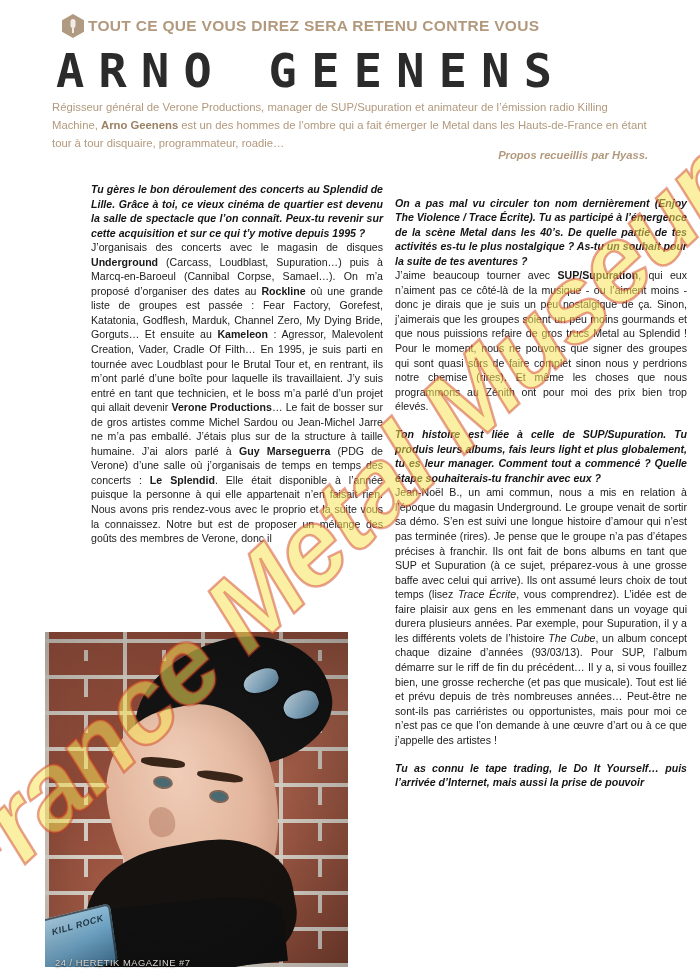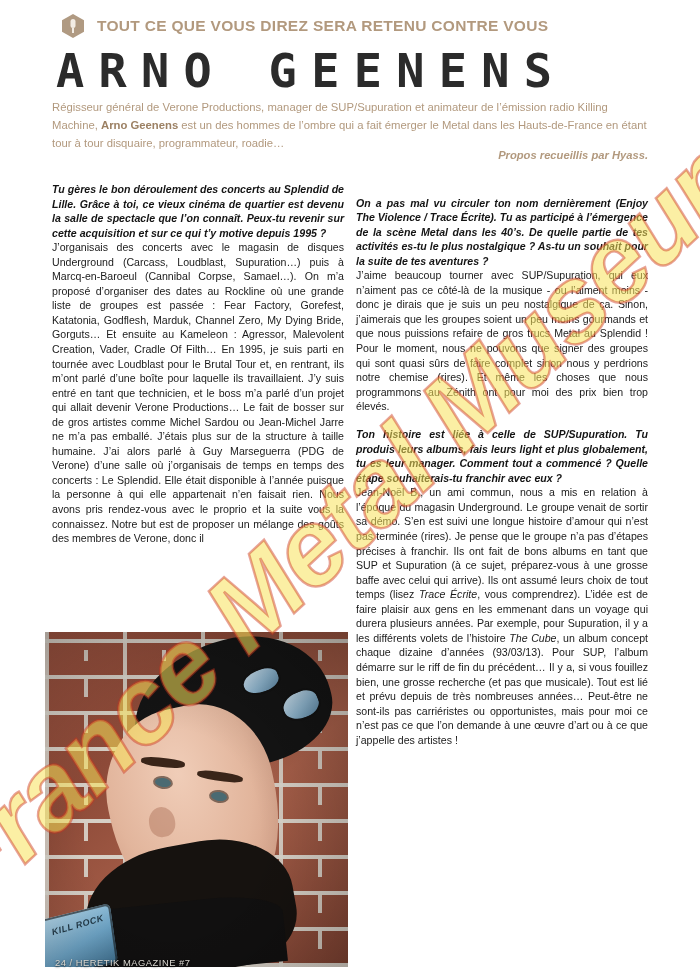--- a/index.html
+++ b/index.html
@@ -14,21 +14,21 @@
   #page {
     position: relative;
     width: 700px; height: 980px;
     overflow: hidden;
   }
 
   
   .kicker {
     position: absolute;
     left: 62px; top: 14px;
-    display: flex; align-items: center; gap: 13px;
+    display: flex; align-items: center; gap: 4px;
   }
   .hex-badge {
     width: 22px; height: 24px;
     position: relative;
     flex: 0 0 auto;
   }
   .hex-badge .hexshape {
     width: 22px; height: 24px;
     background: #b09a82;
     clip-path: polygon(50% 0%, 100% 26%, 100% 74%, 50% 100%, 0% 74%, 0% 26%);
@@ -94,31 +94,32 @@
   .col {
     position: absolute;
     top: 182px;
     width: 292px;
     font-size: 10.6px;
     line-height: 14.55px;
     color: #1a1a1a;
     text-align: justify;
     text-justify: inter-word;
     hyphens: manual;
+    margin-left: 39px;
   }
   .col-left { left: 52px; }
   .col-right { left: 356px; }
   .col p { margin: 0; }
   .col p.q {
     font-style: italic;
     font-weight: bold;
     color: #141414;
   }
   .col p.gap { margin-top: 13.5px; }
-  .col b { font-weight: normal; }
+  .col b { font-weight: bold; }
   .col i { font-style: italic; }
 
   
   .photo {
     position: absolute;
     left: 45px; top: 632px;
     width: 303px; height: 335px;
     overflow: hidden;
     background: #6e3d30;
   }
@@ -290,20 +291,21 @@
   <div class="col col-left">
     <p class="q">Tu gères le bon déroulement des concerts au Splendid de Lille. Grâce à toi, ce vieux cinéma de quartier est devenu la salle de spectacle que l’on connaît. Peux-tu revenir sur cette acquisition et sur ce qui t’y motive depuis 1995 ?</p>
     <p><span>J’organisais des concerts avec le magasin de disques </span><b>Underground</b><span> (Carcass, Loudblast, Supuration…) puis à Marcq-en-Baroeul (Cannibal Corpse, Samael…). On m’a proposé d’organiser des dates au </span><b>Rockline</b><span> où une grande liste de groupes est passée : Fear Factory, Gorefest, Katatonia, Godflesh, Marduk, Channel Zero, My Dying Bride, Gorguts… Et ensuite au </span><b>Kameleon</b><span> : Agressor, Malevolent Creation, Vader, Cradle Of Filth… En 1995, je suis parti en tournée avec Loudblast pour le Brutal Tour et, en rentrant, ils m’ont parlé d’une boîte pour laquelle ils travaillaient. J’y suis entré en tant que technicien, et le boss m’a parlé d’un projet qui allait devenir </span><b>Verone Productions</b><span>… Le fait de bosser sur de gros artistes comme Michel Sardou ou Jean-Michel Jarre ne m’a pas emballé. J’étais plus sur de la structure à taille humaine. J’ai alors parlé à </span><b>Guy Marseguerra</b><span> (PDG de Verone) d’une salle où j’organisais de temps en temps des concerts : </span><b>Le Splendid</b><span>. Elle était disponible à l’année puisque la personne à qui elle appartenait n’en faisait rien. Nous avons pris rendez-vous avec le proprio et la suite vous la connaissez. Notre but est de proposer un mélange des goûts des membres de Verone, donc il</span></p>
   </div>
 
   <div class="col col-right">
     <p class="q gap">On a pas mal vu circuler ton nom dernièrement (Enjoy The Violence / Trace Écrite). Tu as participé à l’émergence de la scène Metal dans les 40’s. De quelle partie de tes activités es-tu le plus nostalgique ? As-tu un souhait pour la suite de tes aventures ?</p>
     <p><span>J’aime beaucoup tourner avec </span><b>SUP/Supuration</b><span>, qui eux n’aiment pas ce côté-là de la musique - ou l’aiment moins - donc je dirais que je suis un peu nostalgique de ça. Sinon, j’aimerais que les groupes soient un peu moins gourmands et que nous puissions refaire de gros trucs Metal au Splendid ! Pour le moment, nous ne pouvons que signer des groupes qui sont quasi sûrs de faire complet sinon nous y perdrions notre chemise (rires). Et même les choses que nous programmons au Zénith ont pour moi des prix bien trop élevés.</span></p>
     <p class="q gap">Ton histoire est liée à celle de SUP/Supuration. Tu produis leurs albums, fais leurs light et plus globalement, tu es leur manager. Comment tout a commencé ? Quelle étape souhaiterais-tu franchir avec eux ?</p>
     <p><span>Jean-Noël B., un ami commun, nous a mis en relation à l’époque du magasin Underground. Le groupe venait de sortir sa démo. S’en est suivi une longue histoire d’amour qui n’est pas terminée (rires). Je pense que le groupe n’a pas d’étapes précises à franchir. Ils ont fait de bons albums en tant que SUP et Supuration (à ce sujet, préparez-vous à une grosse baffe avec celui qui arrive). Ils ont assumé leurs choix de tout temps (lisez </span><i>Trace Écrite</i><span>, vous comprendrez). L’idée est de faire plaisir aux gens en les emmenant dans un voyage qui durera plusieurs années. Par exemple, pour Supuration, il y a les différents volets de l’histoire </span><i>The Cube</i><span>, un album concept chaque dizaine d’années (93/03/13). Pour SUP, l’album démarre sur le riff de fin du précédent… Il y a, si vous fouillez bien, une grosse recherche (et pas que musicale). Tout est lié et prévu depuis de très nombreuses années… Peut-être ne sont-ils pas carriéristes ou opportunistes, mais pour moi ce n’est pas ce que l’on demande à une œuvre d’art ou à ce que j’appelle des artistes !</span></p>
+    <p class="q gap">Tu as connu le tape trading, le Do It Yourself… puis l’arrivée d’Internet, mais aussi la prise de pouvoir</p>
   </div>
 
   <div class="photo">
     <div class="brick"></div>
     <div class="subj">
       <div class="beanie"></div>
       <div class="glasses-l"></div>
       <div class="glasses-r"></div>
       <div class="face"></div>
       <div class="brow-l"></div>

